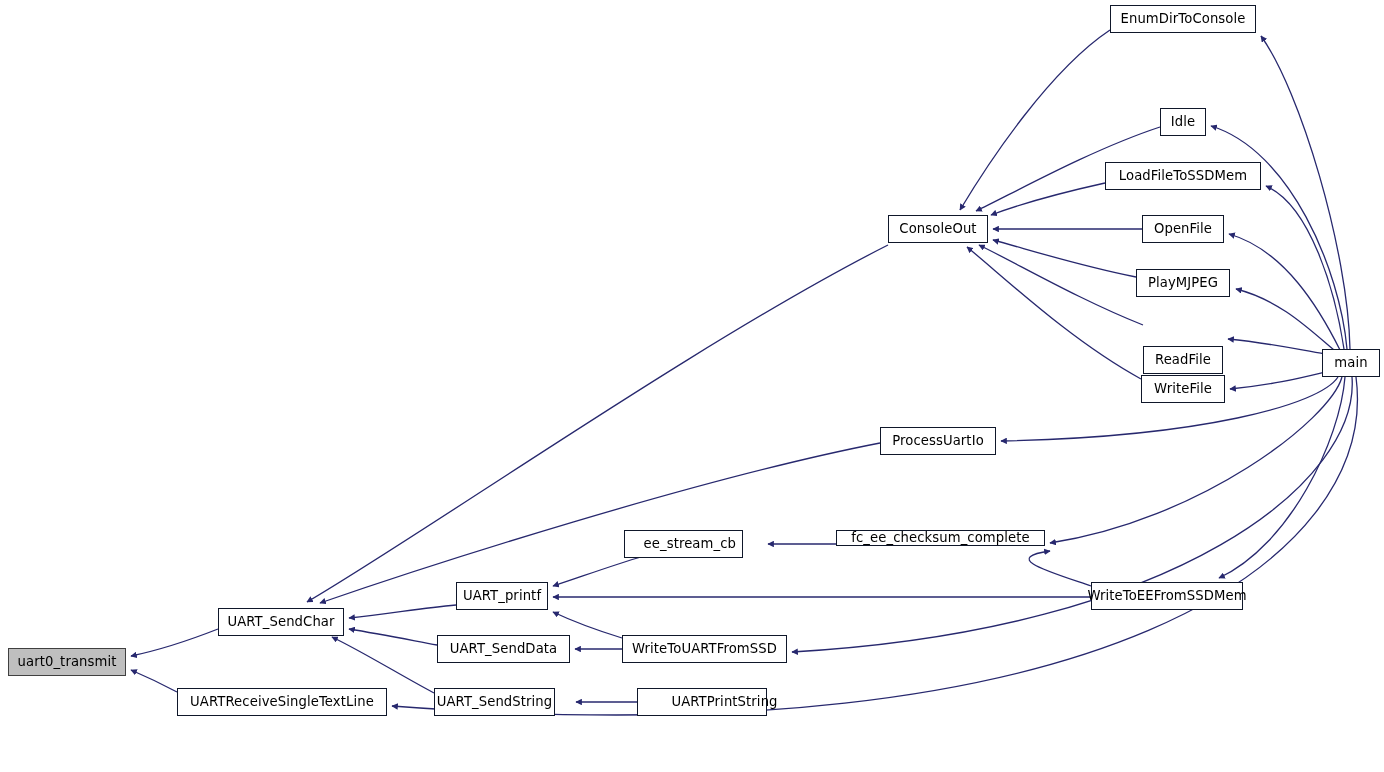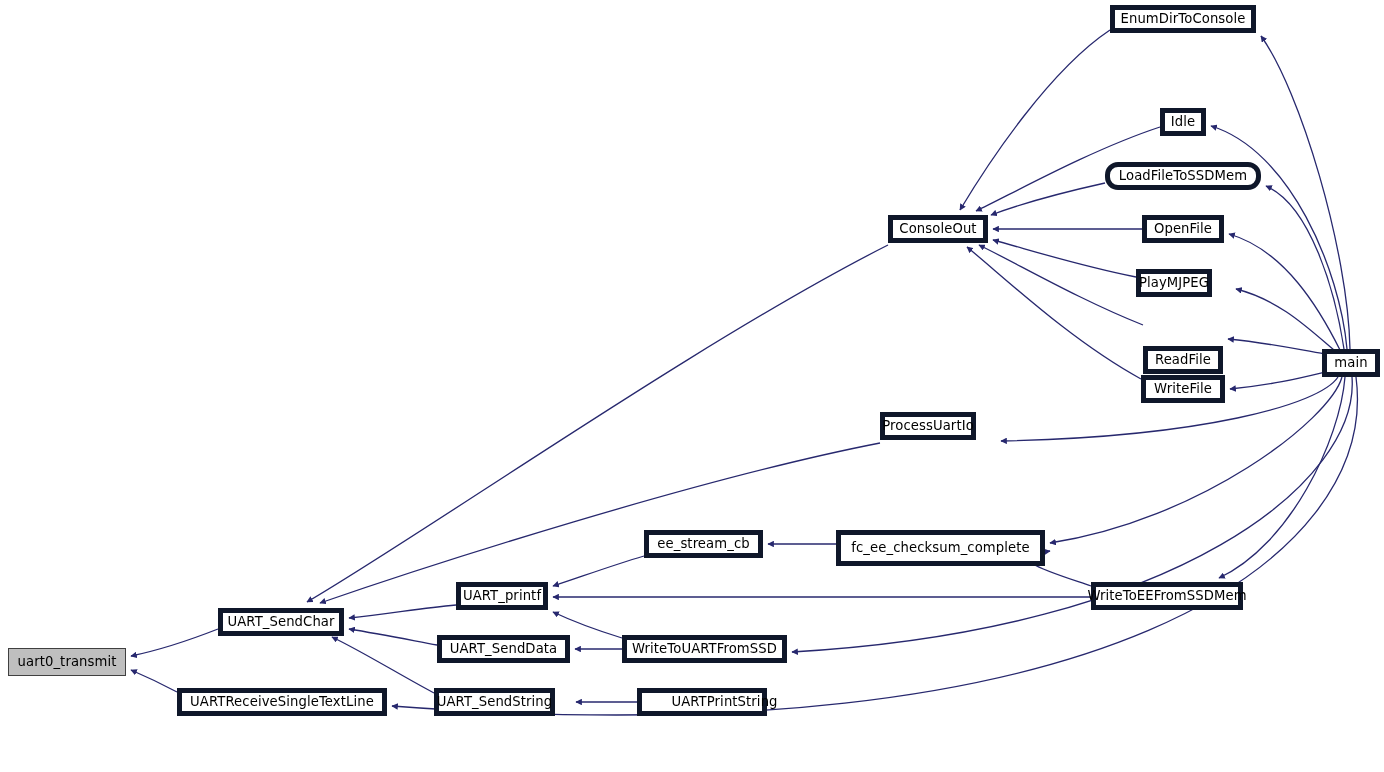--- a/index.html
+++ b/index.html
@@ -21,21 +21,21 @@
     left: 0;
     top: 0;
     width: 1384px;
     height: 772px;
     pointer-events: none;
   }
   .gnode {
     position: absolute;
     box-sizing: border-box;
     background: #ffffff;
-    border: 5px solid #0f172a;
+    border: 1px solid #0f172a;
     display: flex;
     align-items: center;
     justify-content: center;
     font-size: 13.2px;
     color: #000000;
     white-space: nowrap;
     letter-spacing: 0.1px;
     z-index: 5;
   }
   .gnode.highlight {
@@ -108,54 +108,54 @@
       </div>
       <div class="gnode" style="left: 456px; top: 582px; width: 92px; height: 28px;">
         <span class="lbl">UART_printf</span>
       </div>
       <div class="gnode" style="left: 437px; top: 635px; width: 133px; height: 28px;">
         <span class="lbl">UART_SendData</span>
       </div>
       <div class="gnode" style="left: 434px; top: 688px; width: 121px; height: 28px;">
         <span class="lbl">UART_SendString</span>
       </div>
-      <div class="gnode" style="left: 644px; top: 530px; width: 119px; height: 28px;">
+      <div class="gnode" style="left: 624px; top: 530px; width: 119px; height: 28px; justify-content: flex-end;">
         <span class="lbl">ee_stream_cb</span>
       </div>
       <div class="gnode" style="left: 622px; top: 635px; width: 165px; height: 28px;">
         <span class="lbl">WriteToUARTFromSSD</span>
       </div>
       <div class="gnode" style="left: 637px; top: 688px; width: 130px; height: 28px; padding-left: 45px;">
         <span class="lbl">UARTPrintString</span>
       </div>
-      <div class="gnode" style="left: 836px; top: 530px; width: 209px; height: 36px;">
+      <div class="gnode" style="left: 836px; top: 530px; width: 209px; height: 16px;">
         <span class="lbl">fc_ee_checksum_complete</span>
       </div>
       <div class="gnode" style="left: 888px; top: 215px; width: 100px; height: 28px;">
         <span class="lbl">ConsoleOut</span>
       </div>
-      <div class="gnode" style="left: 880px; top: 412px; width: 96px; height: 28px;">
+      <div class="gnode" style="left: 880px; top: 427px; width: 116px; height: 28px;">
         <span class="lbl">ProcessUartIo</span>
       </div>
       <div class="gnode" style="left: 1091px; top: 582px; width: 152px; height: 28px;">
         <span class="lbl">WriteToEEFromSSDMem</span>
       </div>
       <div class="gnode" style="left: 1110px; top: 5px; width: 146px; height: 28px;">
         <span class="lbl">EnumDirToConsole</span>
       </div>
       <div class="gnode" style="left: 1160px; top: 108px; width: 46px; height: 28px;">
         <span class="lbl">Idle</span>
       </div>
-      <div class="gnode" style="left: 1105px; top: 162px; width: 156px; height: 28px; border-radius: 13px;">
+      <div class="gnode" style="left: 1105px; top: 162px; width: 156px; height: 28px;">
         <span class="lbl">LoadFileToSSDMem</span>
       </div>
       <div class="gnode" style="left: 1142px; top: 215px; width: 82px; height: 28px;">
         <span class="lbl">OpenFile</span>
       </div>
-      <div class="gnode" style="left: 1136px; top: 269px; width: 76px; height: 28px;">
+      <div class="gnode" style="left: 1136px; top: 269px; width: 94px; height: 28px;">
         <span class="lbl">PlayMJPEG</span>
       </div>
       <div class="gnode" style="left: 1143px; top: 322px; width: 80px; height: 28px; margin-top: 24px;">
         <span class="lbl">ReadFile</span>
       </div>
       <div class="gnode" style="left: 1141px; top: 375px; width: 84px; height: 28px;">
         <span class="lbl">WriteFile</span>
       </div>
       <div class="gnode" style="left: 1322px; top: 349px; width: 58px; height: 28px;">
         <span class="lbl">main</span>

